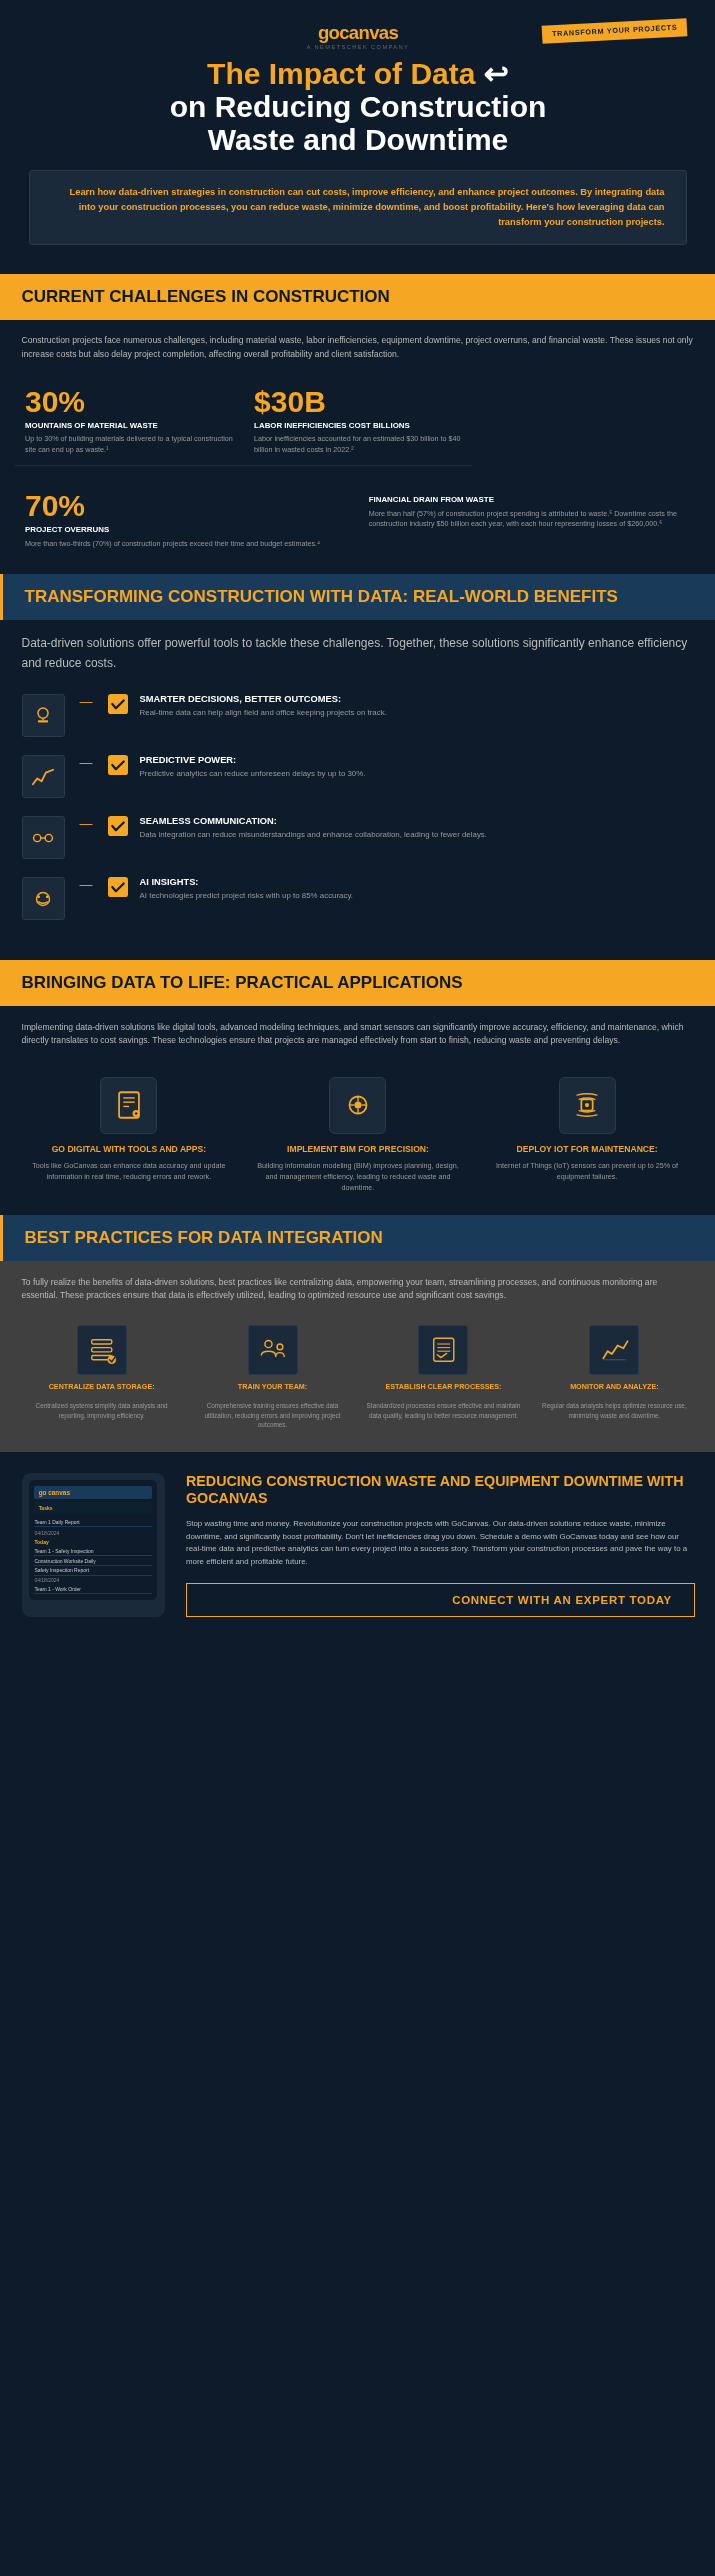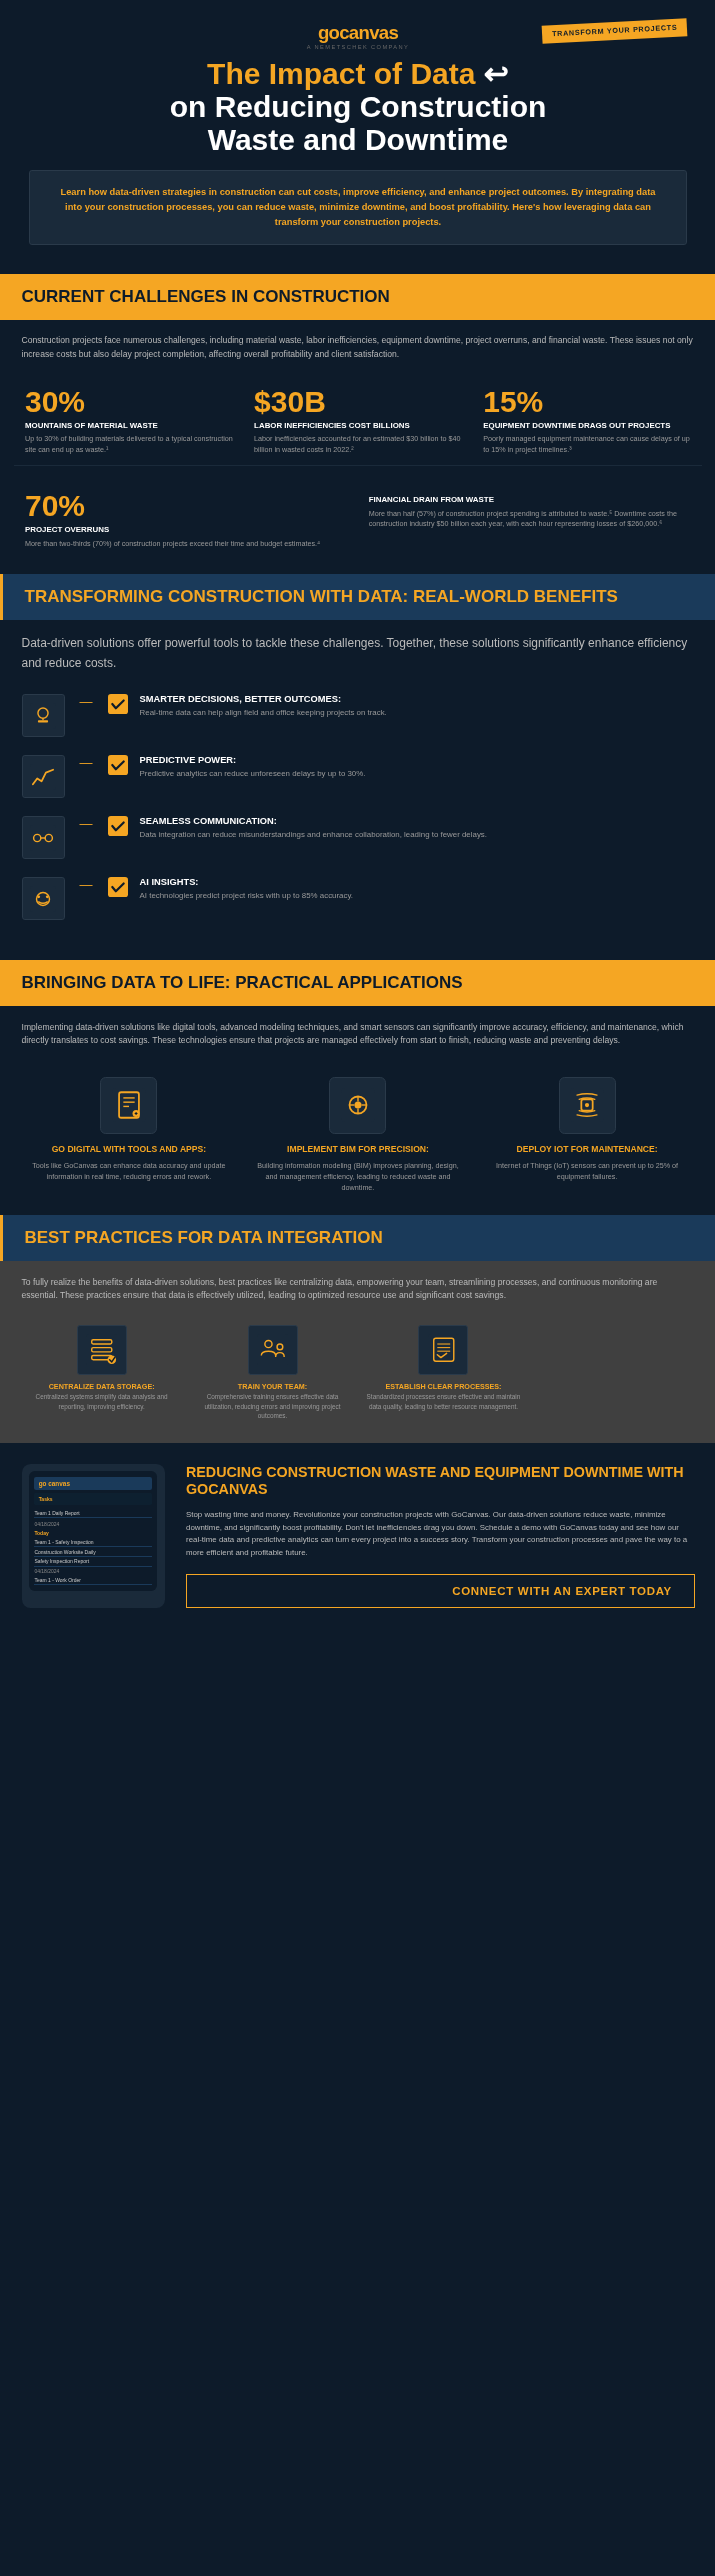--- a/index.html
+++ b/index.html
@@ -45,21 +45,21 @@
     }
     .header-title span {
       color: #ffffff;
     }
     .header-subtitle-box {
       background: #1a2a3a;
       border: 0.7px solid #2a3a4a;
       border-radius: 2.9px;
       padding: 14.3px 21.5px;
       margin: 14.3px 0;
-      text-align: center;
+      text-align: right;
     }
     .header-subtitle-box p {
       color: #ccc;
       font-size: 9.3px;
       line-height: 1.6;
     }
     .header-subtitle-box p span {
       color: #f5a623;
       font-weight: bold;
     }
@@ -263,21 +263,21 @@
       display: flex;
       align-items: center;
       justify-content: center;
       font-size: 17px;
     }
     .practice-title {
       color: #f5a623;
       font-size: 7.2px;
       font-weight: 900;
       text-transform: uppercase;
-      margin-bottom: 1px;
+      margin-bottom: 10px;
       line-height: 1.3;
     }
     .practice-desc {
       color: #999;
       font-size: 6.4px;
       line-height: 1.5;
     }
 
     
     .cta-section {
@@ -391,25 +391,20 @@
     <div class="stat-item">
       <div class="stat-number">30%</div>
       <div class="stat-label">MOUNTAINS OF MATERIAL WASTE</div>
       <div class="stat-desc">Up to 30% of building materials delivered to a typical construction site can end up as waste.¹</div>
     </div>
     <div class="stat-item">
       <div class="stat-number">$30B</div>
       <div class="stat-label">LABOR INEFFICIENCIES COST BILLIONS</div>
       <div class="stat-desc">Labor inefficiencies accounted for an estimated $30 billion to $40 billion in wasted costs in 2022.²</div>
     </div>
-    <div class="stat-item">
-      <div class="stat-number">15%</div>
-      <div class="stat-label">EQUIPMENT DOWNTIME DRAGS OUT PROJECTS</div>
-      <div class="stat-desc">Poorly managed equipment maintenance can cause delays of up to 15% in project timelines.³</div>
-    </div>
   </div>
 
   <div class="stats-row2">
     <div class="stat-item-wide">
       <div class="stat-number">70%</div>
       <div class="stat-label">PROJECT OVERRUNS</div>
       <div class="stat-desc">More than two-thirds (70%) of construction projects exceed their time and budget estimates.⁴</div>
     </div>
     <div class="stat-item-wide">
       <div class="stat-label">FINANCIAL DRAIN FROM WASTE</div>
@@ -624,20 +619,31 @@
             <line x1="13" y1="14" x2="31" y2="14" stroke="#f5a623" stroke-width="1.5"></line>
             <line x1="13" y1="19" x2="31" y2="19" stroke="#f5a623" stroke-width="1.5"></line>
             <line x1="13" y1="24" x2="31" y2="24" stroke="#f5a623" stroke-width="1.5"></line>
             <polyline points="13,29 18,33 26,27" fill="none" stroke="#f5a623" stroke-width="2" stroke-linecap="round" stroke-linejoin="round"></polyline>
           </svg>
       </div>
       <div class="practice-title">ESTABLISH CLEAR PROCESSES:</div>
       <div class="practice-desc">Standardized processes ensure effective and maintain data quality, leading to better resource management.</div>
     </div>
 
+    <div class="practice-card">
+      <div class="practice-icon">
+        <svg width="31.5" height="31.5" viewBox="0 0 44 44">
+            <rect width="44" height="44" fill="#1a2a3a" rx="4"></rect>
+            <polyline points="6,34 12,24 18,28 26,16 34,20 40,10" fill="none" stroke="#f5a623" stroke-width="2.5" stroke-linecap="round" stroke-linejoin="round"></polyline>
+            <line x1="6" y1="36" x2="38" y2="36" stroke="#666" stroke-width="1"></line>
+          </svg>
+      </div>
+      <div class="practice-title">MONITOR AND ANALYZE:</div>
+      <div class="practice-desc">Regular data analysis helps optimize resource use, minimizing waste and downtime.</div>
+    </div>
 
   </div>
 </div>
 
 <div class="cta-section">
   <div class="cta-phone">
     <div class="phone-screen">
       <div style="background:#1a3a5a; padding:2.9px 4.3px; border-radius:2.1px; margin-bottom:3.6px;">
         <span style="color:#f5a623; font-size:6.4px; font-weight:bold;">go canvas</span>
       </div>

